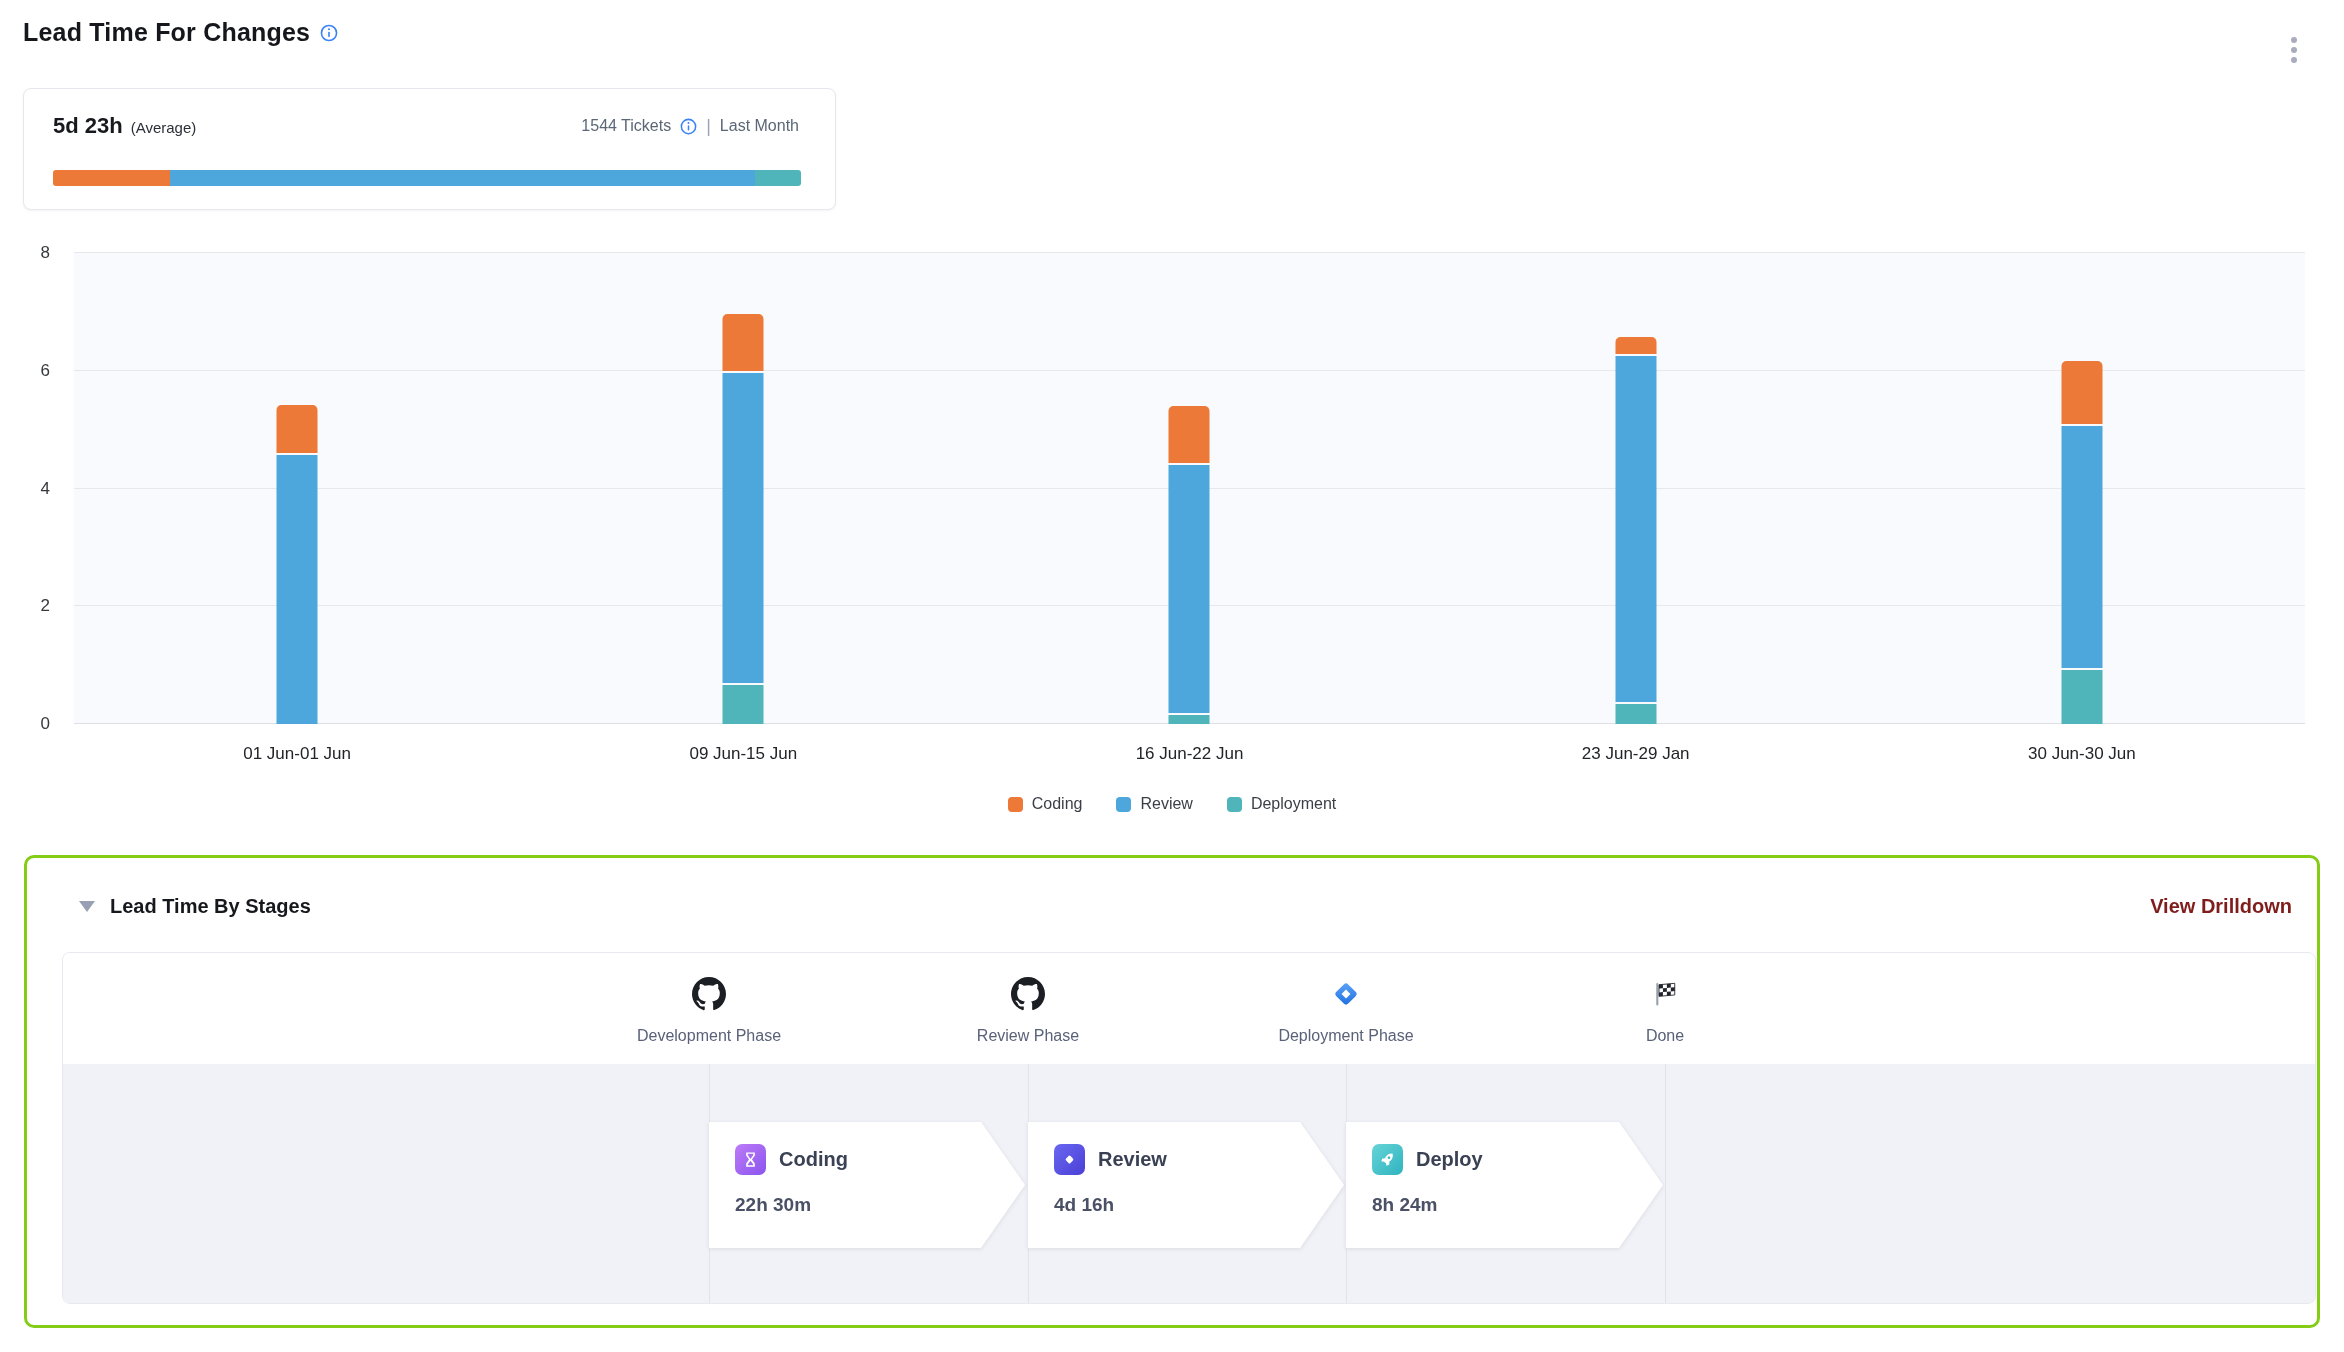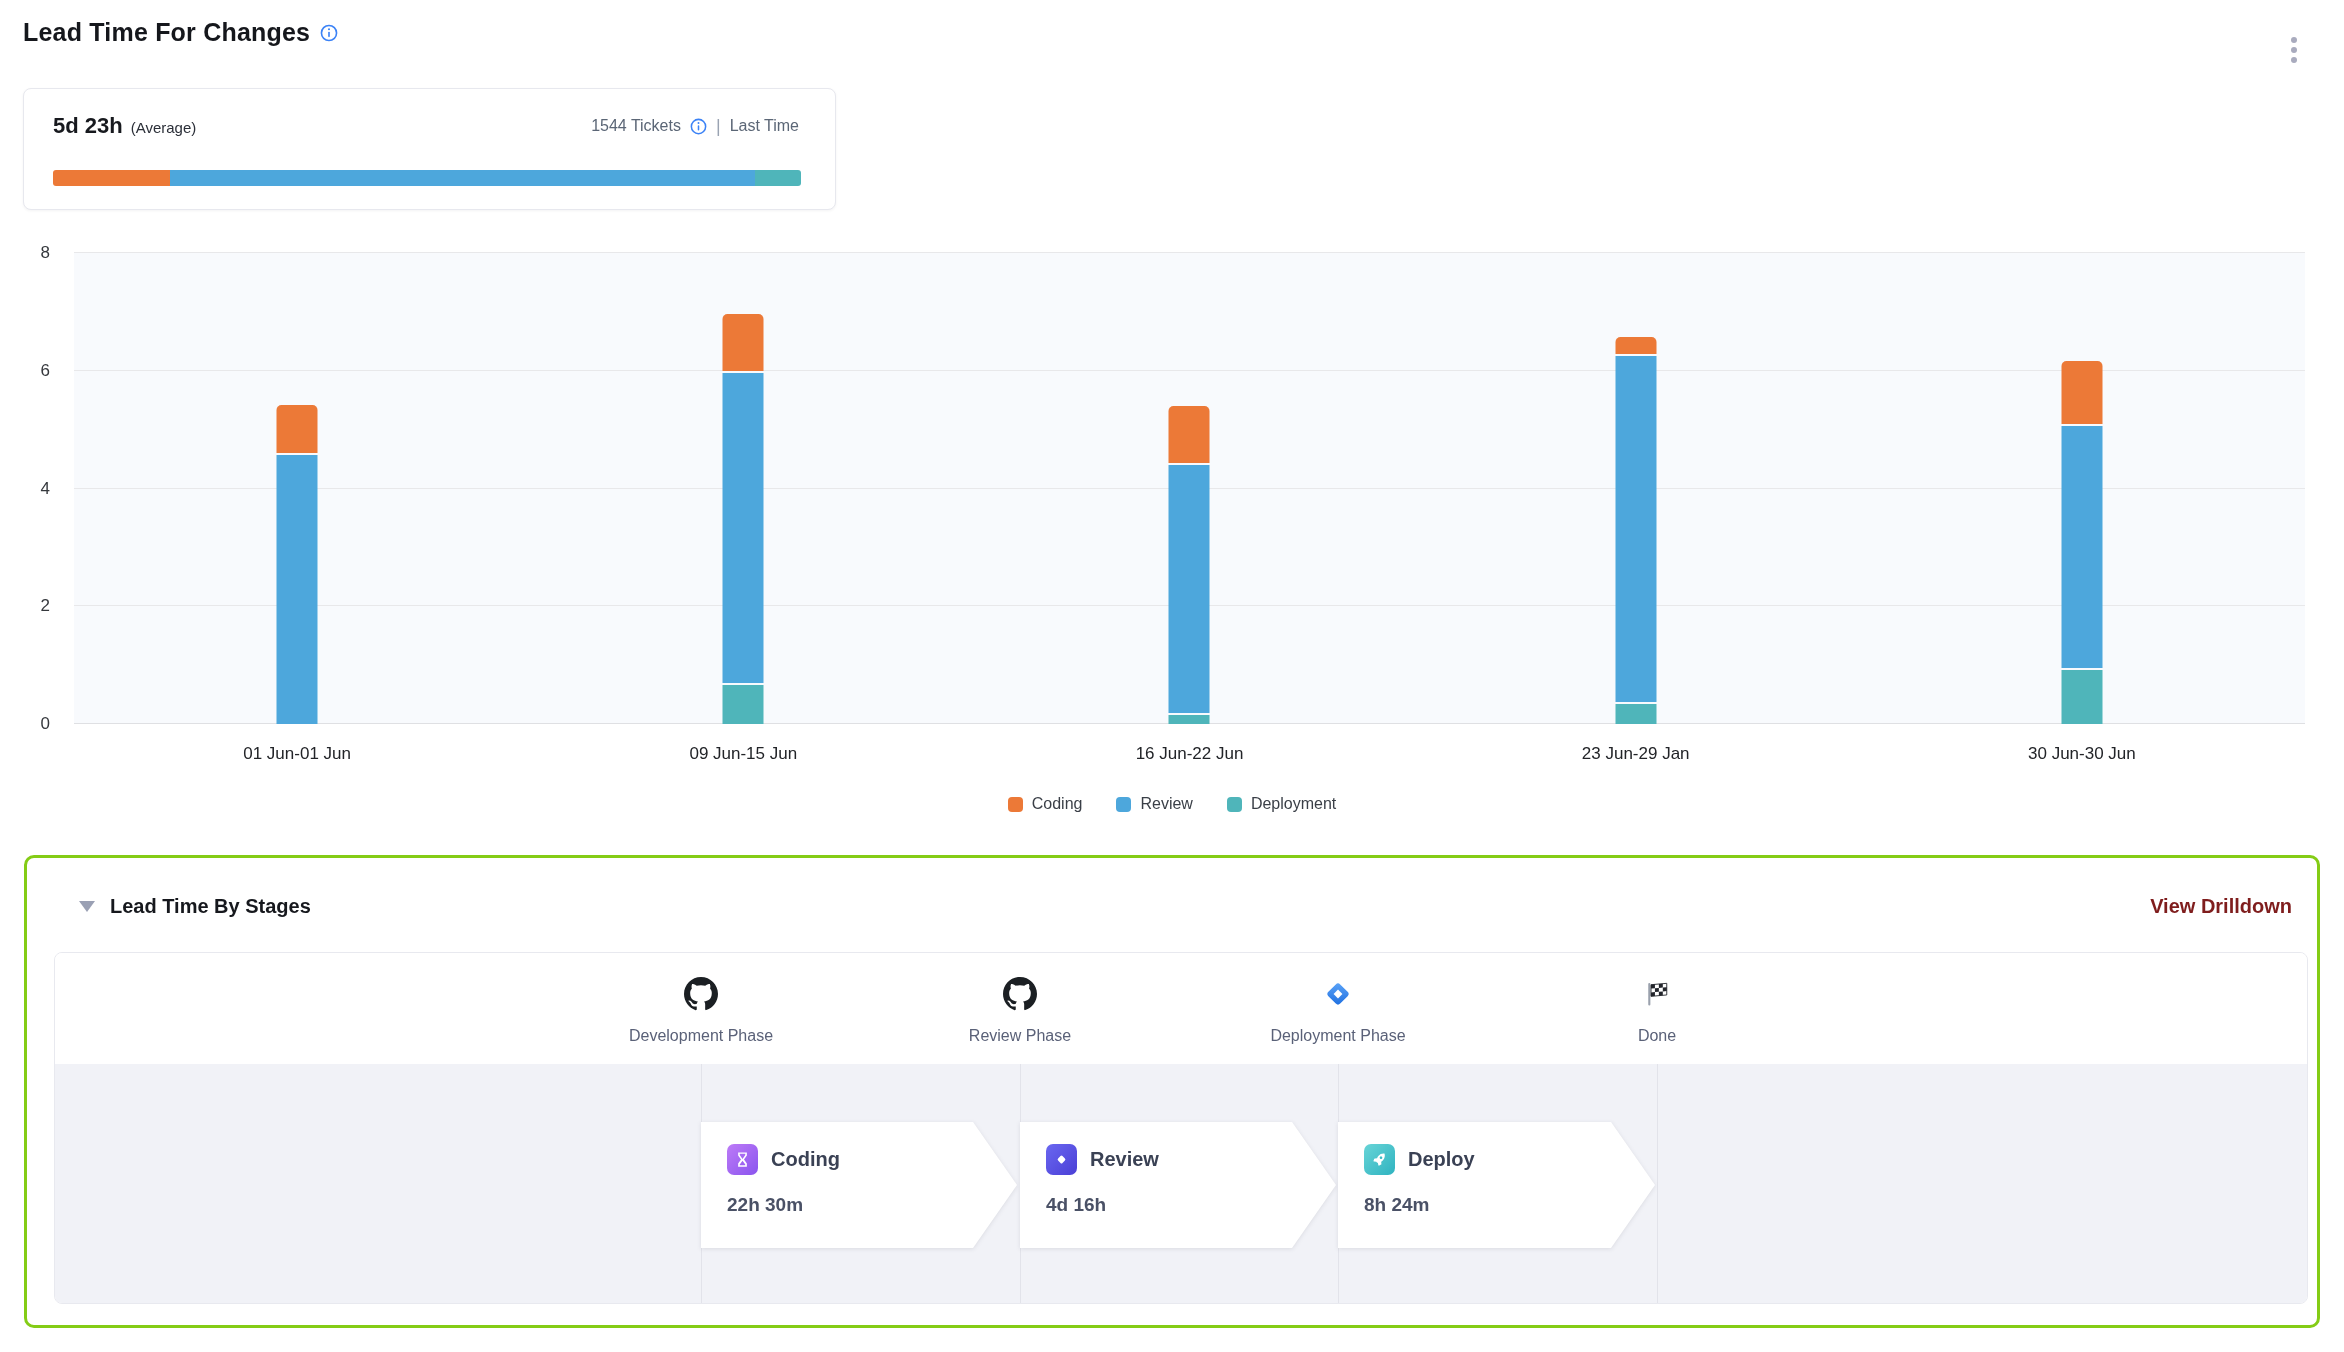--- a/index.html
+++ b/index.html
@@ -51,21 +51,21 @@
   .stages-card { position:absolute; left:24px; top:855px; width:2296px; height:473px;
     background:#fff; border:3px solid #84cc16; border-radius:10px; }
   .stages-header { position:absolute; left:52px; right:25px; top:26px; height:44px;
     display:flex; justify-content:space-between; align-items:center; }
   .stages-title-group { display:flex; align-items:center; gap:15px; }
   .caret-down { width:0; height:0; border-left:8px solid transparent; border-right:8px solid transparent;
     border-top:11px solid #9aa0b4; cursor:pointer; }
   .stages-title { font-size:20px; font-weight:700; color:#16181d; }
   .drilldown-link { font-size:20px; font-weight:700; color:#7f1d1d; cursor:pointer; text-decoration:none; }
 
-  .stages-table { position:absolute; left:27px; top:94px; width:2254px; height:352px;
+  .stages-table { position:absolute; left:35px; top:94px; width:2254px; height:352px;
     border:1px solid #e8e9ef; border-radius:8px; overflow:hidden; background:#fff; }
   .stages-thead { position:absolute; left:0; top:0; width:100%; height:111px; background:#fff; }
   .stage-col { position:absolute; top:0; width:240px; transform:translateX(-50%);
     display:flex; flex-direction:column; align-items:center; }
   .stage-col .icon-wrap { margin-top:22px; height:38px; display:flex; align-items:center; justify-content:center; }
   .stage-col .col-label { margin-top:14px; font-size:16px; color:#5a6178; }
   .stages-tbody { position:absolute; left:0; top:111px; width:100%; height:241px; background:#f1f2f7; }
   .v-divider { position:absolute; top:0; width:1px; height:100%; background:#e2e3ea; }
 
   .stage-card-wrap { position:absolute; top:58px; height:126px; filter:drop-shadow(0 1px 2px rgba(16,24,40,.10)); cursor:pointer; }
@@ -104,21 +104,21 @@
     <div class="summary-right">
       <span>1544 Tickets</span>
       <span class="info-icon" style="width:17px;height:17px;">
         <svg viewBox="0 0 20 20" width="17" height="17">
           <circle cx="10" cy="10" r="8.4" fill="none" stroke="#3b82f6" stroke-width="1.8"></circle>
           <rect x="9.1" y="8.6" width="1.8" height="6" rx="0.9" fill="#3b82f6"></rect>
           <circle cx="10" cy="5.9" r="1.15" fill="#3b82f6"></circle>
         </svg>
       </span>
       <span class="summary-sep">|</span>
-      <span>Last Time</span>
+      <span>Last Month</span>
     </div>
   </div>
   <div class="summary-bar">
       <div style="width: 15.6%; background: rgb(236, 121, 55);"></div>
       <div style="width: 78.2%; background: rgb(77, 167, 220);"></div>
       <div style="width: 6.2%; background: rgb(79, 181, 186);"></div>
     </div>
 </div>
 
 <div class="y-axis">

